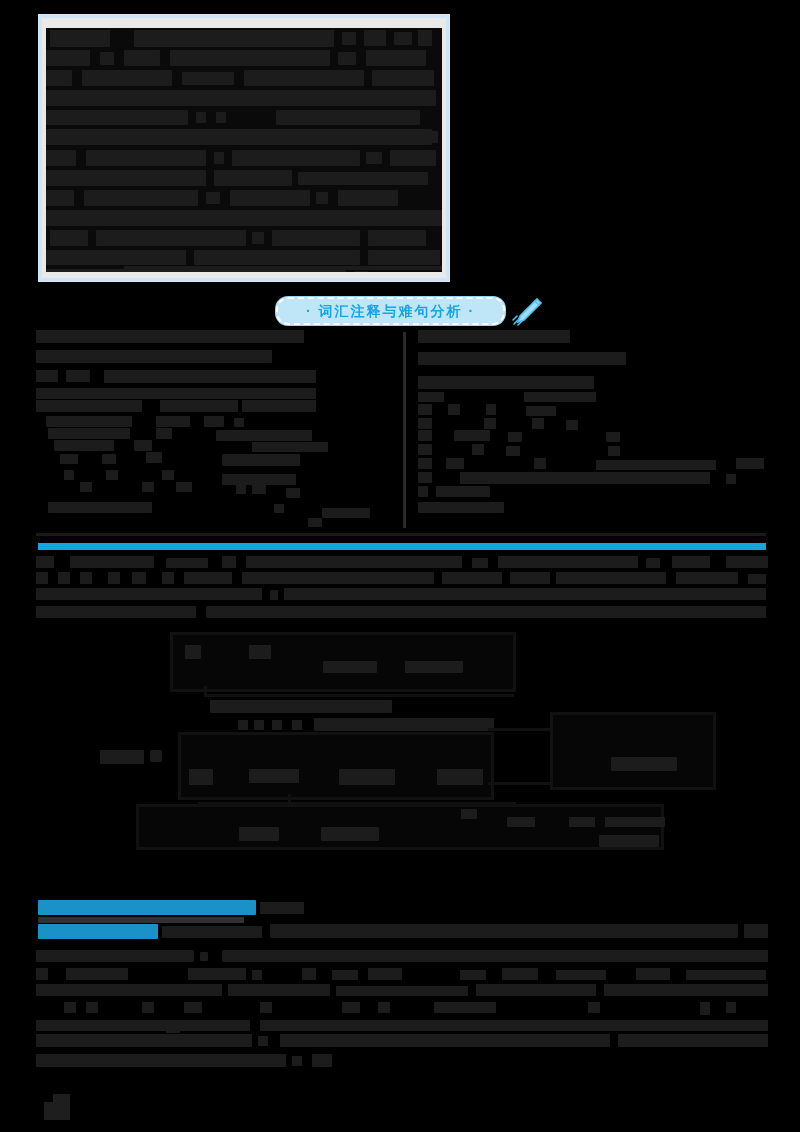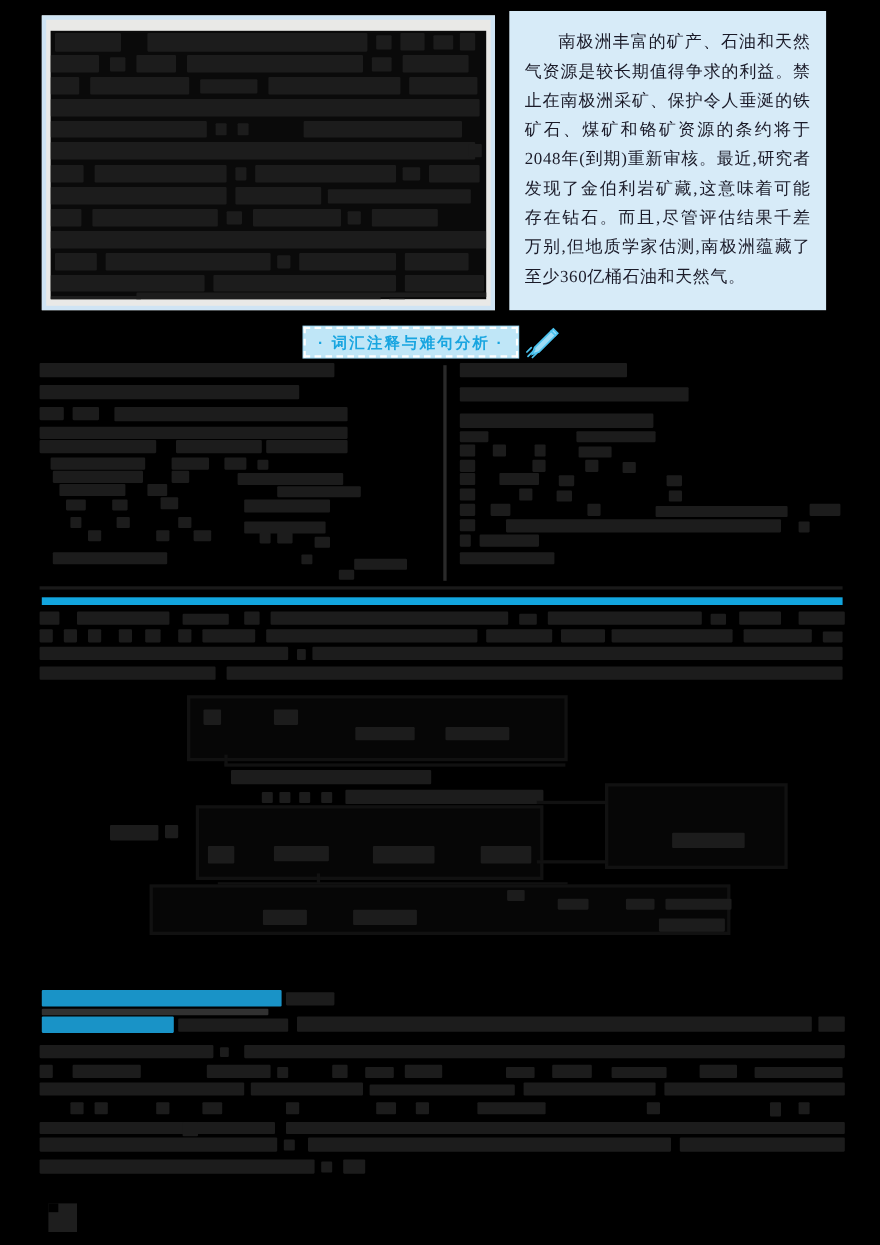--- a/index.html
+++ b/index.html
@@ -20,22 +20,22 @@
 
   
   #translation-box{position:absolute;left:463px;top:10px;width:288px;height:272px;
       background:#d7ebf8;box-sizing:border-box;padding:16px 14px 10px 14px;}
   #translation-text{font-family:"Liberation Serif","DejaVu Serif",serif;
       font-size:15.4px;line-height:26.6px;color:#1a1a28;text-align:justify;
       text-indent:2em;letter-spacing:.6px;}
 
   
   .section-header{position:absolute;display:flex;align-items:center;gap:6px;}
-  .banner{background:#bfe6f7;border:2px dashed #ffffff;border-radius:0;
-      padding:3px 11px;color:#18a5e0;font-size:14px;font-weight:bold;
+  .banner{background:#bfe6f7;border:2px dashed #ffffff;border-radius:12px;
+      padding:3px 28px;color:#18a5e0;font-size:14px;font-weight:bold;
       letter-spacing:2px;line-height:18px;white-space:nowrap;
       box-shadow:0 0 0 1px #9ad5ef;}
   .pen-icon{width:34px;height:34px;flex:none;}
 
   
   #vocab-zone{position:absolute;left:36px;top:330px;width:730px;height:208px;}
   #vocab-divider{position:absolute;left:367px;top:2px;width:3px;height:196px;background:#2a2a2a;}
   #vocab-rule{position:absolute;left:0;top:203px;width:730px;height:3px;background:#1a1a1a;}
 
   
@@ -129,23 +129,20 @@
       <div class="bar" style="left:322px;top:222px;width:72px;height:15px;"></div>
 
       <div class="bar" style="left:0;top:241px;width:300px;height:16px;"></div>
       <div class="bar" style="left:308px;top:243px;width:14px;height:12px;"></div>
 
       <div class="bar" style="left:78px;top:238px;width:330px;height:4px;"></div>
       <div class="bar" style="left:78px;top:242px;width:4px;height:16px;"></div>
     </div>
   </div>
 
-  <div id="translation-box">
-    <div id="translation-text">南极洲丰富的矿产、石油和天然气资源是较长期值得争求的利益。禁止在南极洲采矿、保护令人垂涎的铁矿石、煤矿和铬矿资源的条约将于2048年(到期)重新审核。最近,研究者发现了金伯利岩矿藏,这意味着可能存在钻石。而且,尽管评估结果千差万别,但地质学家估测,南极洲蕴藏了至少360亿桶石油和天然气。</div>
-  </div>
 
   <div class="section-header" style="left:276px;top:294px;">
     <div class="banner">· 词汇注释与难句分析 ·</div>
     <svg class="pen-icon" viewBox="0 0 34 34">
       <g stroke="#4cc3ef" stroke-width="1.6" fill="none" stroke-linecap="round">
         <path d="M26 5 L30 9 L13 26 L7 28 L9 22 Z" fill="#9fdcf5"></path>
         <path d="M24 7 L28 11"></path>
         <path d="M3 30 L9 24"></path>
           <path d="M2 26 L6 22"></path>
           <path d="M7 31 L11 27"></path>

